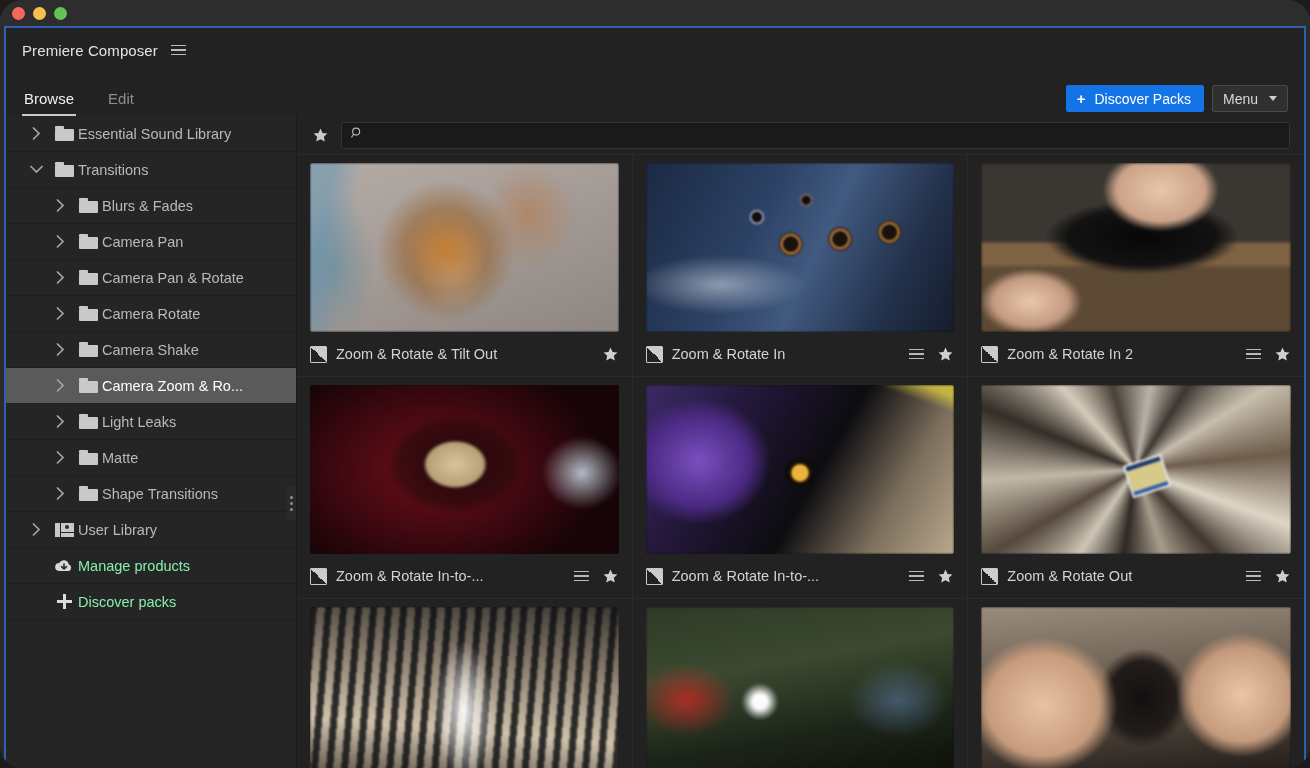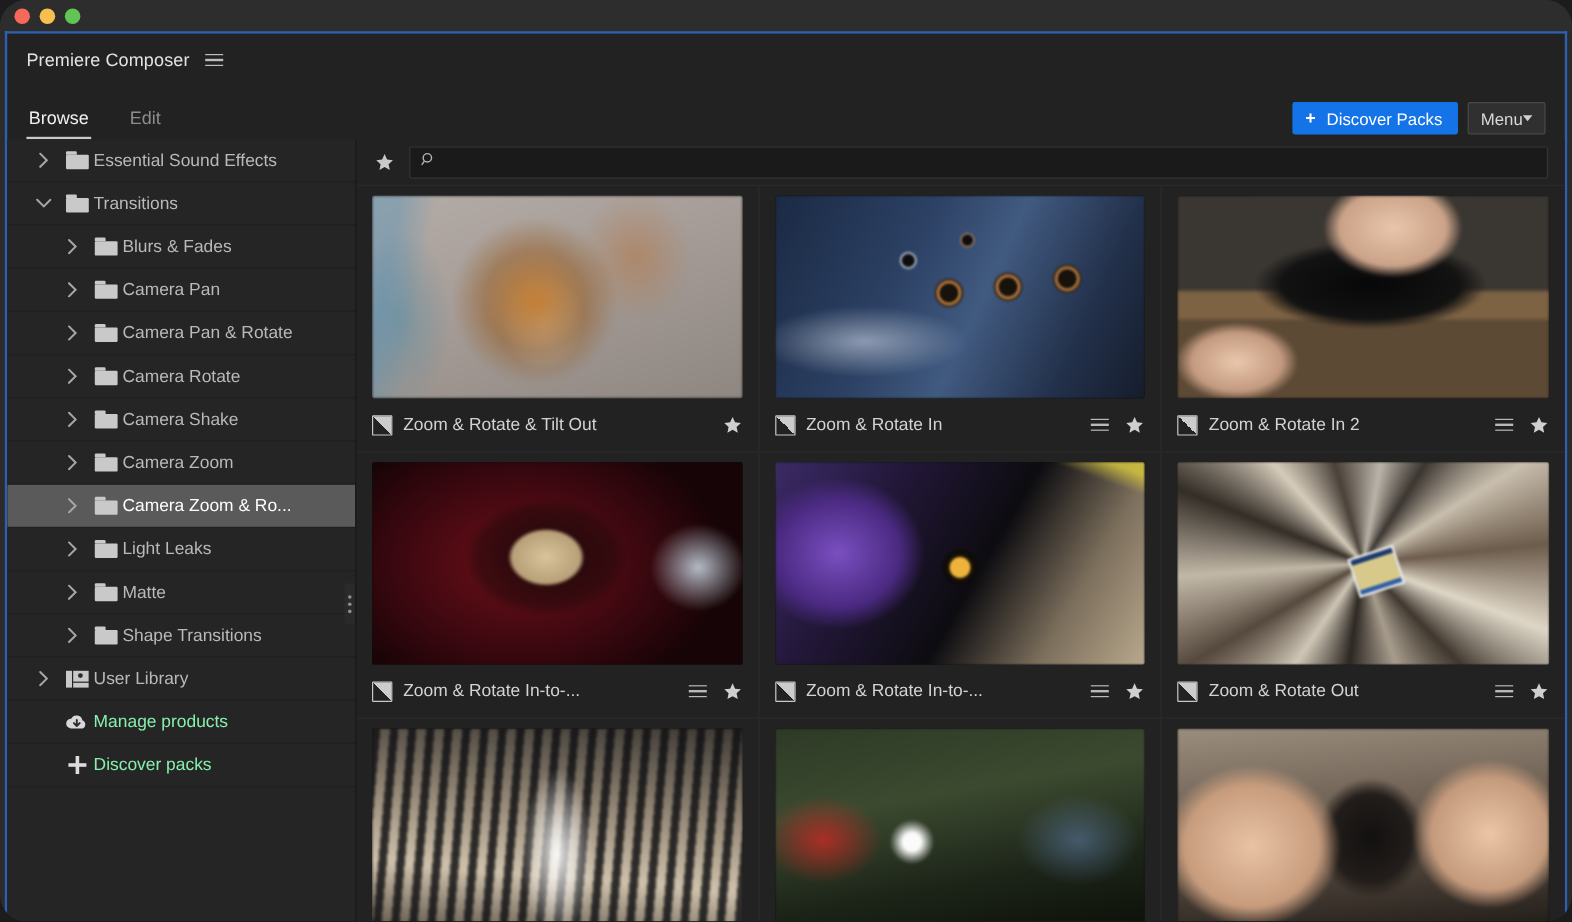--- a/index.html
+++ b/index.html
@@ -94,21 +94,21 @@
     font-family: "Liberation Sans", sans-serif;
   }
   #discover-btn .plus { font-size: 15px; font-weight: bold; line-height: 1; }
   #menu-btn {
     background: #303030;
     border: 1px solid #4a4a4a;
     color: #d8d8d8;
     font-size: 14px;
     height: 27px;
     border-radius: 2px;
-    display: flex; align-items: center; 
+    display: flex; align-items: center; gap: 11px;
     padding: 0 10px;
     cursor: pointer;
     font-family: "Liberation Sans", sans-serif;
   }
   .chev-d {
     width: 0; height: 0; border-left: 4.5px solid transparent;
     border-right: 4.5px solid transparent; border-top: 5px solid #cfcfcf;
     display: inline-block;
   }
 
@@ -385,21 +385,21 @@
                 <svg width="9" height="13" viewBox="0 0 9 13">
                   <path d="M1.5 1 L7 6.5 L1.5 12" fill="none" stroke="#a6a6a6" stroke-width="1.7" stroke-linecap="round"></path>
                 </svg>
               </span>
               <span class="ico">
                 <span class="folder">
                   <span class="tabtop"></span>
                   <span class="bodyf"></span>
                 </span>
               </span>
-              <span class="tree-label">Essential Sound Effects</span>
+              <span class="tree-label">Essential Sound Library</span>
             </div>
             <div class="tree-row depth0">
               <span class="twisty">
                 <svg width="13" height="9" viewBox="0 0 13 9">
                   <path d="M1 1.5 L6.5 7 L12 1.5" fill="none" stroke="#a6a6a6" stroke-width="1.7" stroke-linecap="round"></path>
                 </svg>
               </span>
               <span class="ico">
                 <span class="folder">
                   <span class="tabtop"></span>
@@ -470,34 +470,20 @@
                   <path d="M1.5 1 L7 6.5 L1.5 12" fill="none" stroke="#a6a6a6" stroke-width="1.7" stroke-linecap="round"></path>
                 </svg>
               </span>
               <span class="ico">
                 <span class="folder">
                   <span class="tabtop"></span>
                   <span class="bodyf"></span>
                 </span>
               </span>
               <span class="tree-label">Camera Shake</span>
-            </div>
-            <div class="tree-row depth1">
-              <span class="twisty">
-                <svg width="9" height="13" viewBox="0 0 9 13">
-                  <path d="M1.5 1 L7 6.5 L1.5 12" fill="none" stroke="#a6a6a6" stroke-width="1.7" stroke-linecap="round"></path>
-                </svg>
-              </span>
-              <span class="ico">
-                <span class="folder">
-                  <span class="tabtop"></span>
-                  <span class="bodyf"></span>
-                </span>
-              </span>
-              <span class="tree-label">Camera Zoom</span>
             </div>
             <div class="tree-row depth1 selected">
               <span class="twisty">
                 <svg width="9" height="13" viewBox="0 0 9 13">
                   <path d="M1.5 1 L7 6.5 L1.5 12" fill="none" stroke="#a6a6a6" stroke-width="1.7" stroke-linecap="round"></path>
                 </svg>
               </span>
               <span class="ico">
                 <span class="folder">
                   <span class="tabtop"></span>

